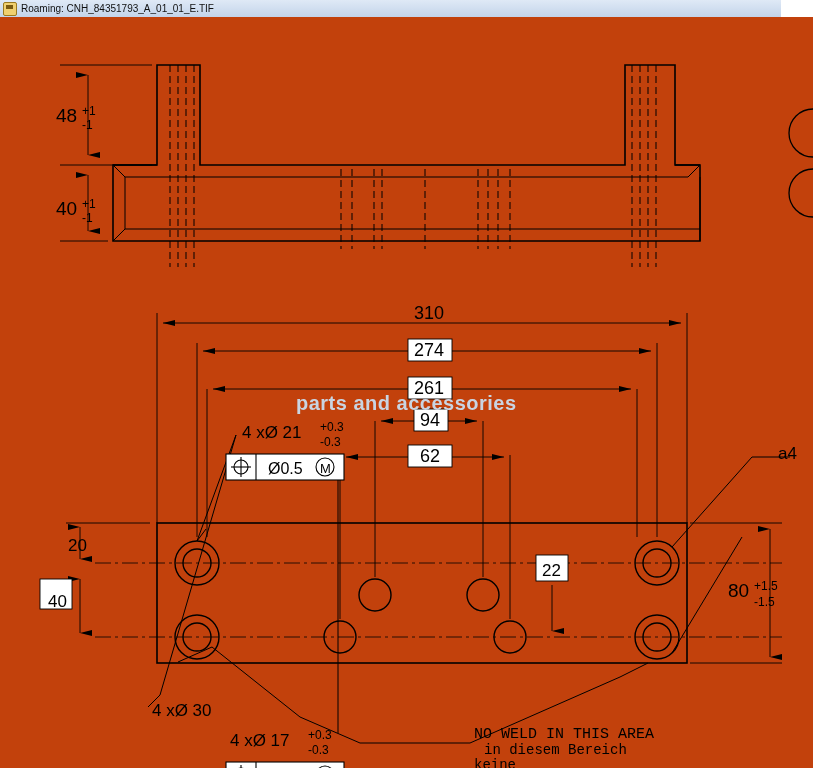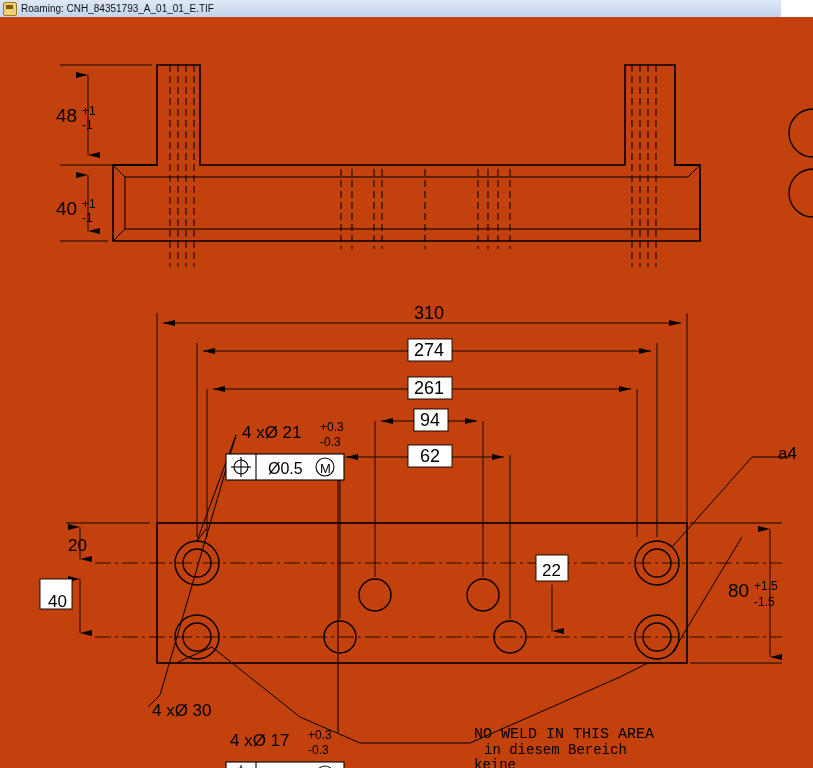--- a/index.html
+++ b/index.html
@@ -279,13 +279,14 @@
       <text x="320" y="456" font-size="13">M</text>
       <text x="268" y="765" font-size="16">Ø0.5</text>
       <text x="320" y="764" font-size="13">M</text>
 
       <text x="474" y="721" font-size="15" font-family="Liberation Mono, monospace">NO WELD IN THIS AREA</text>
       <text x="484" y="737" font-size="14" font-family="Liberation Mono, monospace">in diesem Bereich</text>
       <text x="474" y="752" font-size="14" font-family="Liberation Mono, monospace">keine</text>
     </g>
   </svg>
 
+  <div class="wm" id="wm2">parts and accessories</div>
 </div>
 
 </body></html>

